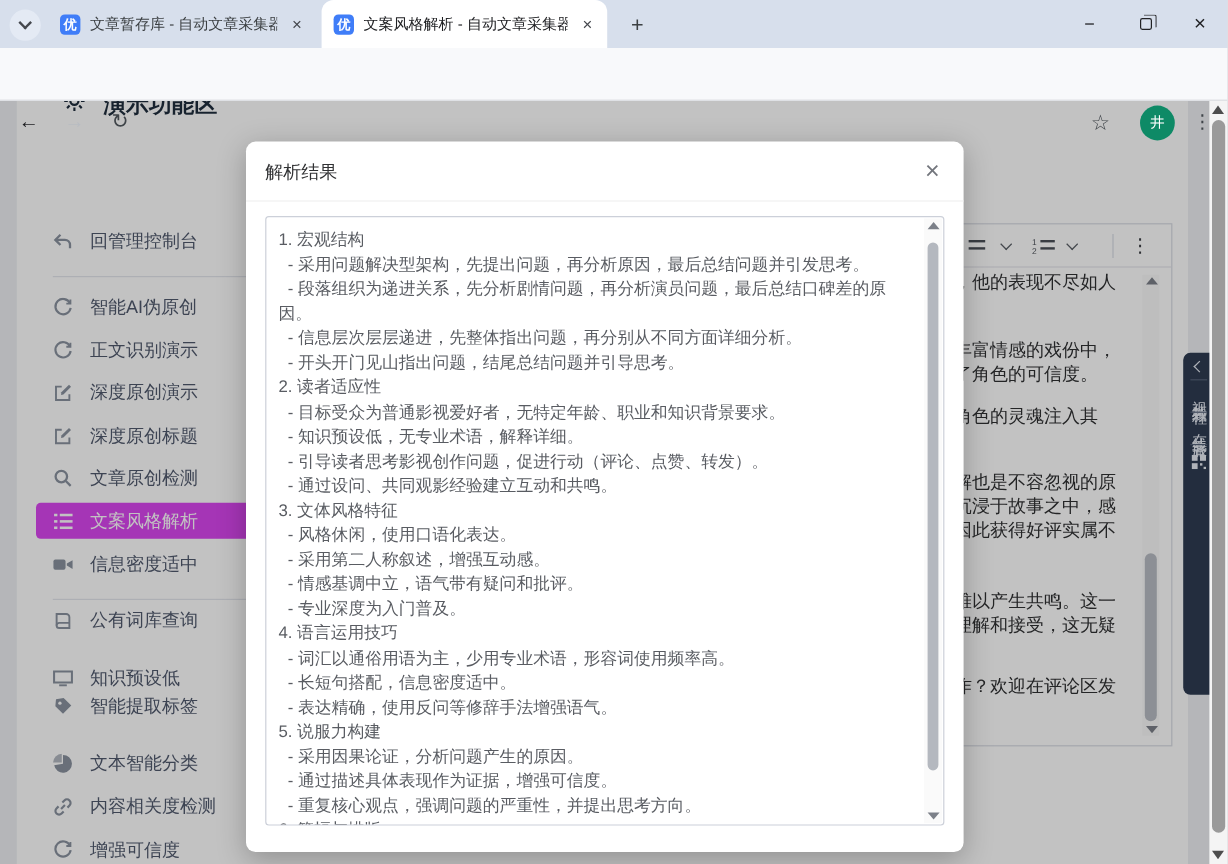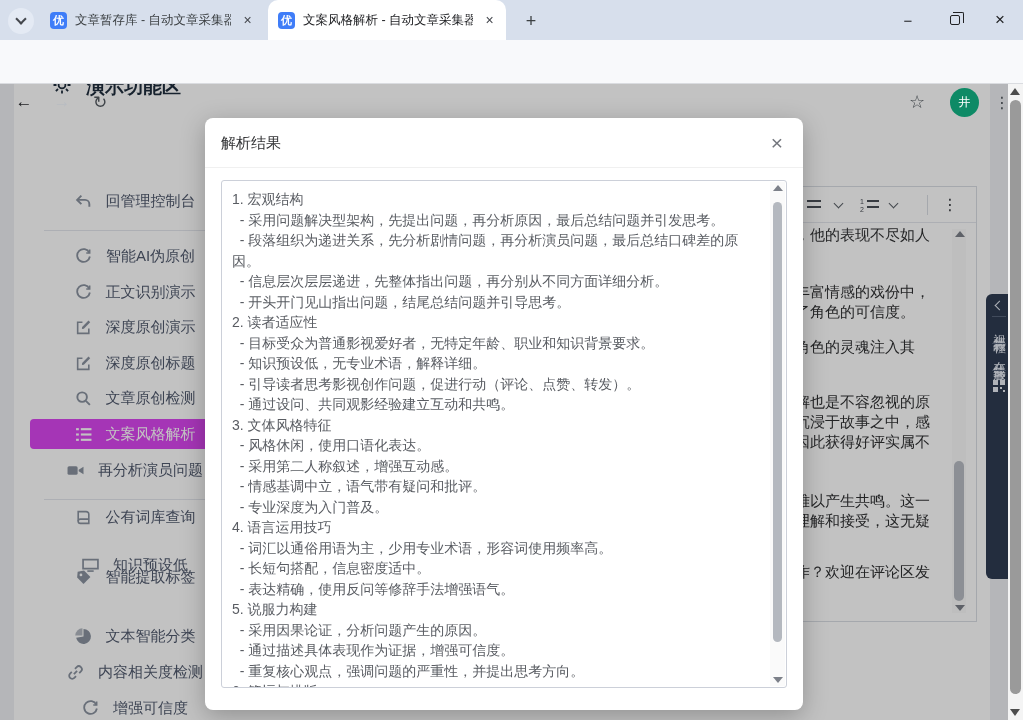--- a/index.html
+++ b/index.html
@@ -26,31 +26,31 @@
   .nav-ic.disabled { color:#b8bcc2; }
   .omnibox { position:absolute; left:122px; top:46px; width:778px; height:33px; background:#e9edf4; border-radius:17px; display:flex; align-items:center; }
   .omni-url { font-size:14.5px; color:#1f1f1f; margin-left:8px; }
   .avatar { position:absolute; left:950px; top:48px; width:29px; height:29px; border-radius:50%; color:#fff; font-size:12px; display:flex; align-items:center; justify-content:center; }
 
   
   .page { position:absolute; left:0; top:84px; width:1008px; height:636px; background:#eef0f4; overflow:hidden; }
   .card { position:absolute; left:14px; top:0; width:976px; height:636px; background:#ffffff; }
   .page-header { position:absolute; left:38px; top:-10px; height:26px; display:flex; align-items:center; gap:14px; color:#1f2d3d; font-size:19px; font-weight:bold; }
   .side-wrap { position:absolute; left:0; top:44px; width:206px; }
-  .side-item { position:absolute; left:16px; width:196px; height:30px; display:flex; align-items:center; color:#515a6e; font-size:15px;justify-content:center; }
+  .side-item { position:absolute; left:16px; width:196px; height:30px; display:flex; align-items:center; color:#515a6e; font-size:15px; }
   .side-item .s-icon { width:17px; height:17px; margin:0 14px 0 14px; color:#8a93a0; flex:none; display:inline-flex; }
   .side-item .s-icon svg { width:17px; height:17px; }
   .side-item.active { background:#d946ef; border-radius:4px; color:#ffffff; }
   .side-item.active .s-icon { color:#ffffff; }
   #sidebar-group-1 .side-item:nth-child(1){top:113px} #sidebar-group-1 .side-item:nth-child(2){top:149px}
   #sidebar-group-1 .side-item:nth-child(3){top:184px} #sidebar-group-1 .side-item:nth-child(4){top:220px}
   #sidebar-group-1 .side-item:nth-child(5){top:255px} #sidebar-group-1 .side-item:nth-child(6){top:291px}
   #sidebar-group-1 .side-item:nth-child(7){top:327px}
   #sidebar-group-2 .side-item:nth-child(1){top:374px} #sidebar-group-2 .side-item:nth-child(2){top:422px}
-  #sidebar-group-2 .side-item:nth-child(3){top:434px} #sidebar-group-2 .side-item:nth-child(4){top:493px}
+  #sidebar-group-2 .side-item:nth-child(3){top:445px} #sidebar-group-2 .side-item:nth-child(4){top:493px}
   #sidebar-group-2 .side-item:nth-child(5){top:529px} #sidebar-group-2 .side-item:nth-child(6){top:565px}
   #sidebar-group-2 .side-item:nth-child(7){top:600px}
   .side-divider { position:absolute; left:30px; width:176px; height:1px; background:#e4e7ed; }
 
   
   .ed-box { position:absolute; left:300px; top:102px; width:663px; height:436px; border:1px solid #d9dde4; background:#fff; }
   .ed-toolbar { position:absolute; left:0; top:0; right:0; height:36px; border-bottom:1px solid #e4e7ed; display:flex; align-items:center; }
   .ed-ic { display:inline-flex; align-items:center; color:#4a4f57; }
   .ed-chev { width:7px; height:7px; border-right:1.6px solid #5a5f66; border-bottom:1.6px solid #5a5f66; transform:rotate(45deg); margin:-3px 0 0 10px; }
   .ed-sep { width:1px; height:20px; background:#d9dde4; }
@@ -173,21 +173,21 @@
           </div>
           <div class="side-item">
             <span class="s-icon">
               <svg viewBox="0 0 16 16">
                 <g fill="currentColor">
                   <rect x="0.5" y="4" width="9.5" height="8" rx="1.5"></rect>
                   <path d="M11 7.2L15.5 4.5v7L11 8.8z"></path>
                 </g>
               </svg>
             </span>
-            <span class="s-label">再分析演员问题</span>
+            <span class="s-label">信息密度适中</span>
           </div>
         </div>
       <div class="side-divider" style="top:371px"></div>
       <div id="sidebar-group-2">
           <div class="side-item">
             <span class="s-icon">
               <svg viewBox="0 0 16 16" fill="none" stroke="currentColor" stroke-width="1.5">
                 <path d="M3 2.5h7.5A2.5 2.5 0 0 1 13 5v8.5H5A2 2 0 0 1 3 11.5z"></path>
                 <path d="M3 11.5A2 2 0 0 1 5 9.5h8"></path>
               </svg>

